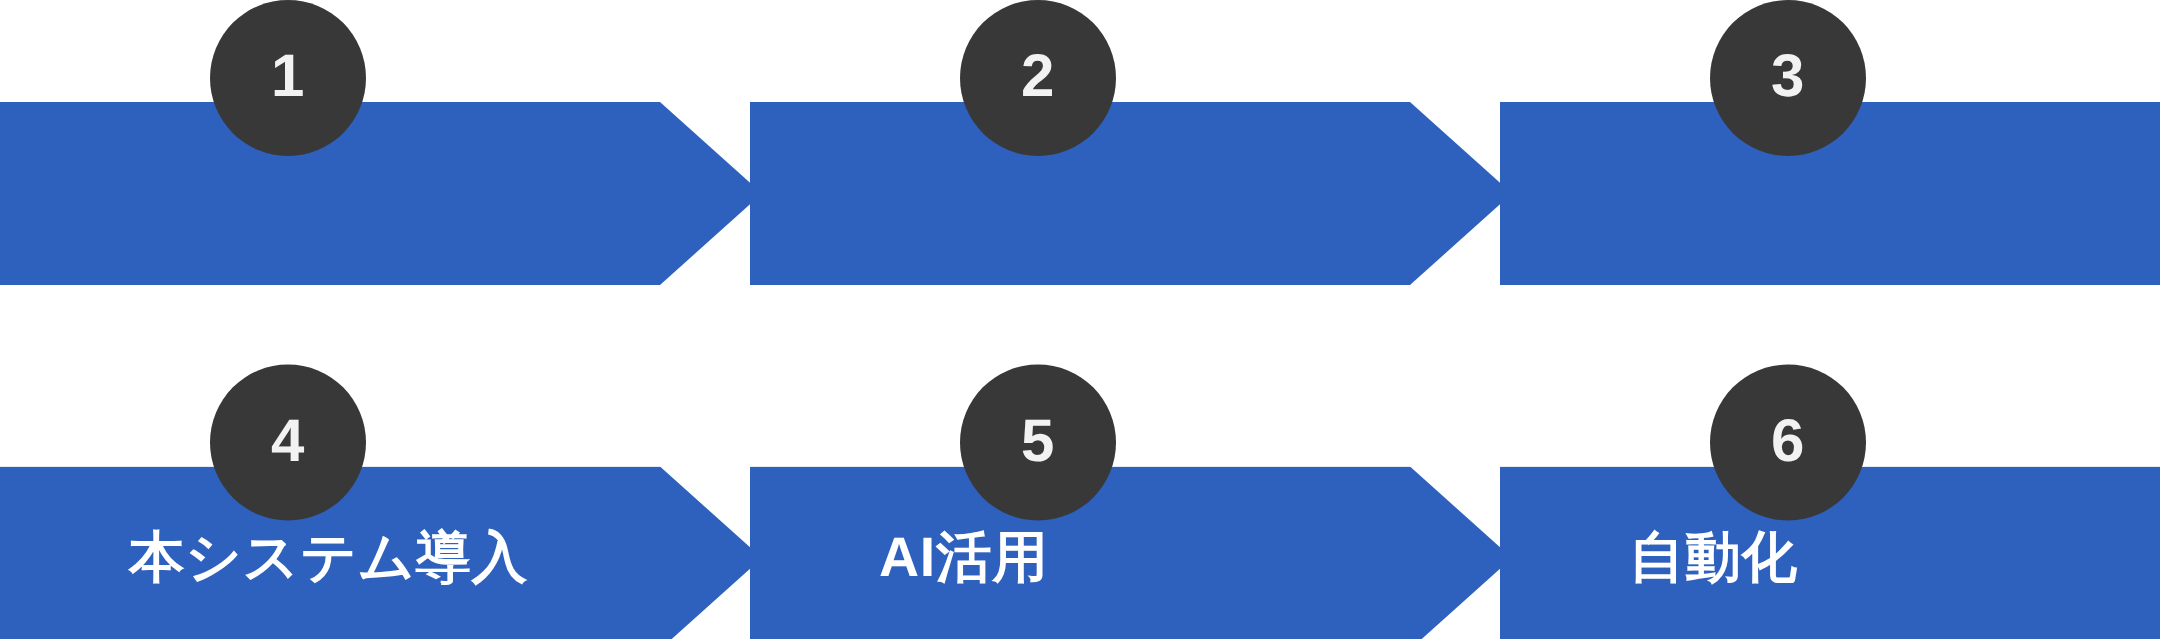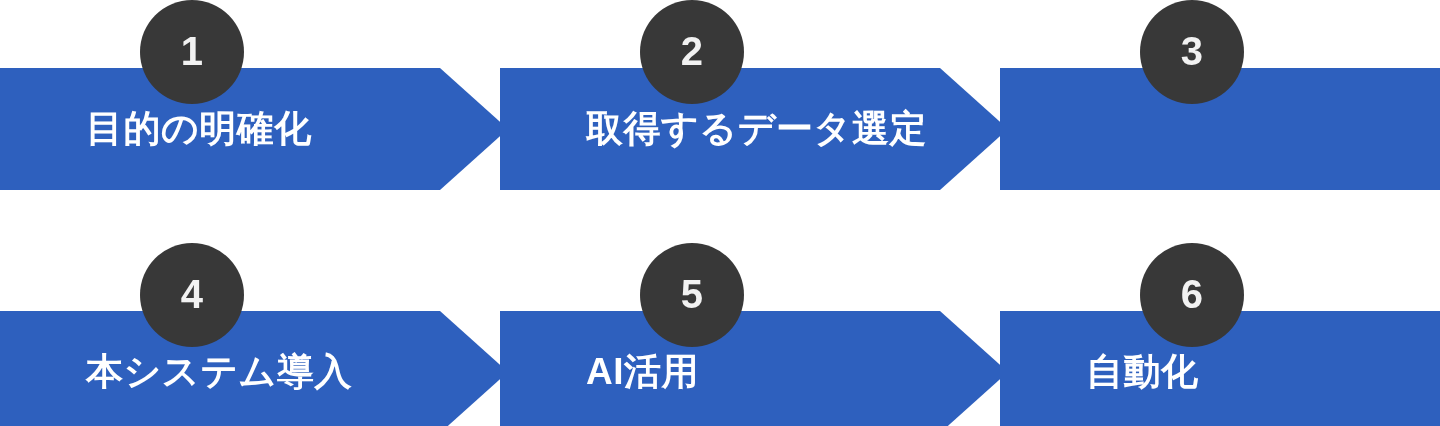--- a/index.html
+++ b/index.html
@@ -86,27 +86,25 @@
   
 </style>
 </head>
 <body>
 
 <div class="canvas">
 
   <div class="step row-1 col-1">
     <div class="chevron"></div>
     <div class="badge">1</div>
-    <div class="label">目的の明確化</div>
   </div>
 
   <div class="step row-1 col-2">
     <div class="chevron"></div>
     <div class="badge">2</div>
-    <div class="label">取得するデータ選定</div>
   </div>
 
   <div class="step row-1 col-3">
     <div class="chevron"></div>
     <div class="badge">3</div>
   </div>
 
   <div class="step row-2 col-1">
     <div class="chevron"></div>
     <div class="badge">4</div>

